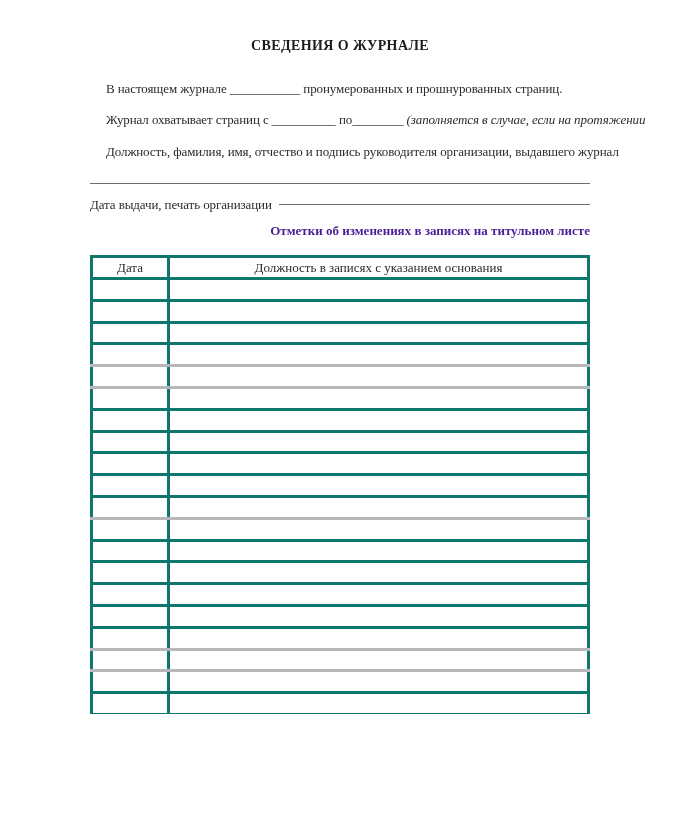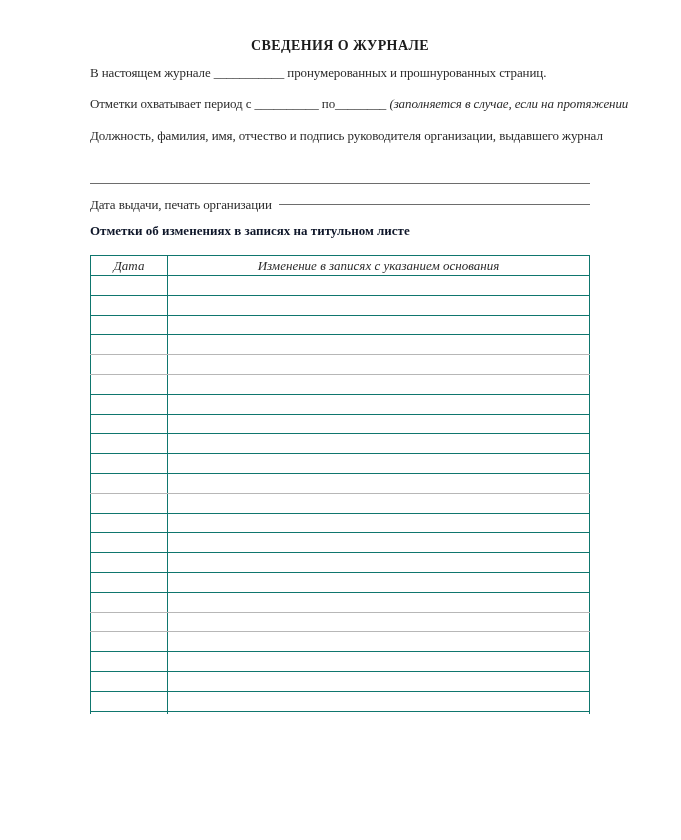--- a/index.html
+++ b/index.html
@@ -28,21 +28,21 @@
     color: #1c1c1c;
     letter-spacing: 0.4px;
     margin: 0;
   }
   .para {
     position: absolute;
     left: 90px;
     font-size: 13px;
     line-height: 15.5px;
     white-space: nowrap;
-    margin: 0;
+    margin: 16px;
     letter-spacing: -0.1px;
   }
   .p-pages   { top: 65px; }
   .p-period  { top: 96px; }
   .p-official{ top: 128px; width: 500px; }
   .italic { font-style: italic; }
   .rule-full {
     position: absolute;
     top: 183px;
     left: 90px;
@@ -65,40 +65,39 @@
   .issue-line .fill {
     flex: 1;
     margin-left: 7px;
     border-bottom: 1px solid #6d6d6d;
   }
   .section-heading {
     position: absolute;
     top: 223px;
     left: 90px;
     width: 500px;
-    text-align: left;
+    text-align: right;
     font-size: 13px;
     line-height: 15px;
     font-weight: bold;
-    color: #0f172a;
+    color: #4c1d95;
     margin: 0;
   }
   table.changes {
     position: absolute;
     top: 255px;
     left: 90px;
     width: 500px;
     border-collapse: collapse;
     table-layout: fixed;
   }
   table.changes th,
   table.changes td {
-    border: 1px solid #0f766e;
+    border: 3px solid #0f766e;
     padding: 0;
-    font-style: italic;
   }
   table.changes thead th {
     height: 19px;
     font-weight: normal;
     font-size: 13px;
     text-align: center;
     vertical-align: middle;
     color: #2b2b2b;
   }
   table.changes tbody td { height: 18.8px; }
@@ -126,21 +125,21 @@
 </head>
 <body>
 
 <div class="sheet">
 
   <h1 class="doc-title">СВЕДЕНИЯ О ЖУРНАЛЕ</h1>
 
   <p class="para p-pages">В настоящем журнале ___________ пронумерованных и прошнурованных страниц.</p>
 
   <div class="para p-period">
-    <div><span>Отметки охватывает период с </span><span>__________</span><span> по</span><span>________</span><span class="italic"> (заполняется в случае, если на протяжении</span></div>
+    <div><span>Журнал охватывает страниц с </span><span>__________</span><span> по</span><span>________</span><span class="italic"> (заполняется в случае, если на протяжении</span></div>
   </div>
 
   <p class="para p-official">Должность, фамилия, имя, отчество и подпись руководителя организации, выдавшего журнал</p>
 
   <div class="rule-full"></div>
 
   <div class="issue-line">
     <span class="label">Дата выдачи, печать организации</span>
     <span class="fill"></span>
   </div>
@@ -148,21 +147,21 @@
   <h2 class="section-heading">Отметки об изменениях в записях на титульном листе</h2>
 
   <table class="changes">
     <colgroup>
       <col style="width:77px">
       <col>
     </colgroup>
     <thead>
       <tr>
         <th>Дата</th>
-        <th>Изменение в записях с указанием основания</th>
+        <th>Должность в записях с указанием основания</th>
       </tr>
     </thead>
     <tbody>
         <tr>
           <td></td>
           <td></td>
         </tr>
         <tr>
           <td></td>
           <td></td>

